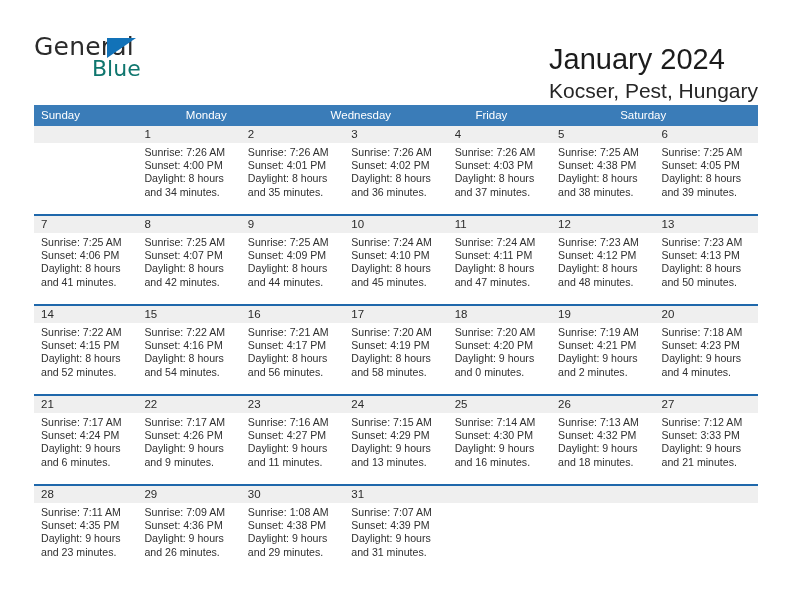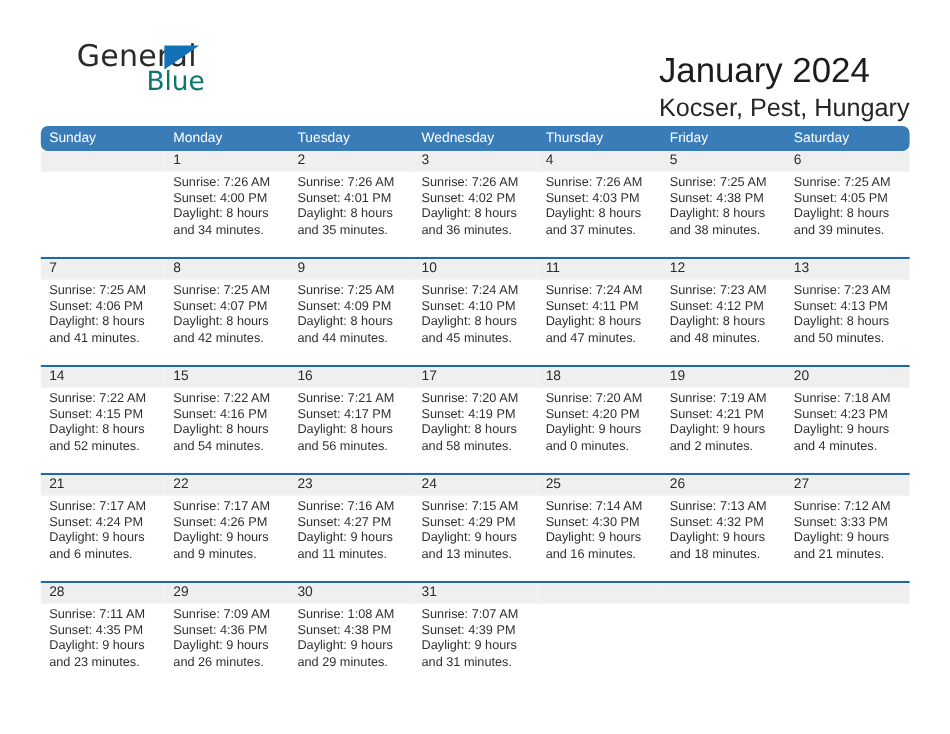--- a/index.html
+++ b/index.html
@@ -21,21 +21,20 @@
     box-sizing: border-box;
   }
 
   
   .header {
     position: absolute;
     left: 34px;
     top: 28px;
     right: 34px;
     height: 68px;
-    margin-left: 30px;
   }
   .brand {
     position: absolute;
     left: 0;
     top: 4px;
     width: 220px;
     height: 58px;
   }
   .brand-general {
     position: absolute;
@@ -91,21 +90,20 @@
   .calendar {
     position: absolute;
     left: 34px;
     top: 105px;
     width: 724px;
   }
   .weekdays {
     display: flex;
     width: 100%;
     background: #3a7cb8;
-    border-radius: 6px;
   }
   .weekday {
     flex: 1 1 0;
     box-sizing: border-box;
     padding: 4px 7px 5px 7px;
     font-size: 11.5px;
     color: #ffffff;
     height: 21px;
     line-height: 13px;
     white-space: nowrap;
@@ -168,23 +166,21 @@
       <div class="cal-subtitle">Kocser, Pest, Hungary</div>
     </div>
 
   </div>
 
   <div class="calendar">
 
     <div class="weekdays">
       <div class="weekday">Sunday</div>
       <div class="weekday">Monday</div>
-      <div class="weekday">Tuesday</div>
       <div class="weekday">Wednesday</div>
-      <div class="weekday">Thursday</div>
       <div class="weekday">Friday</div>
       <div class="weekday">Saturday</div>
     </div>
 
     <div id="weeks-container">
         <div class="week">
           <div class="day empty">
             <div class="day-num"></div>
           </div>
           <div class="day">

